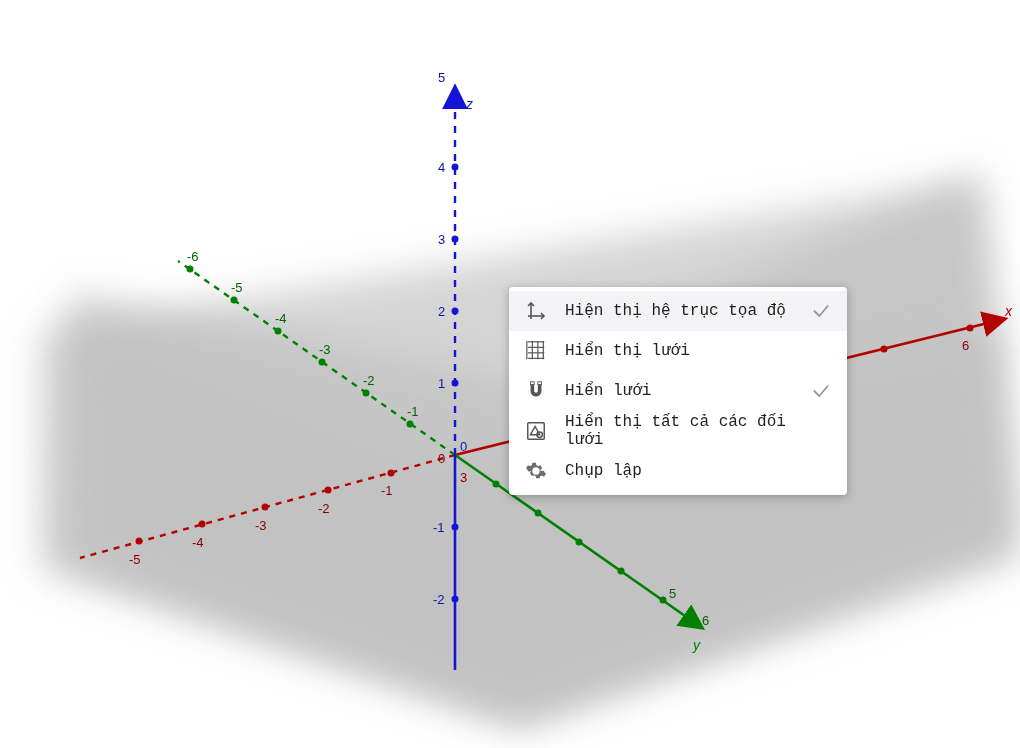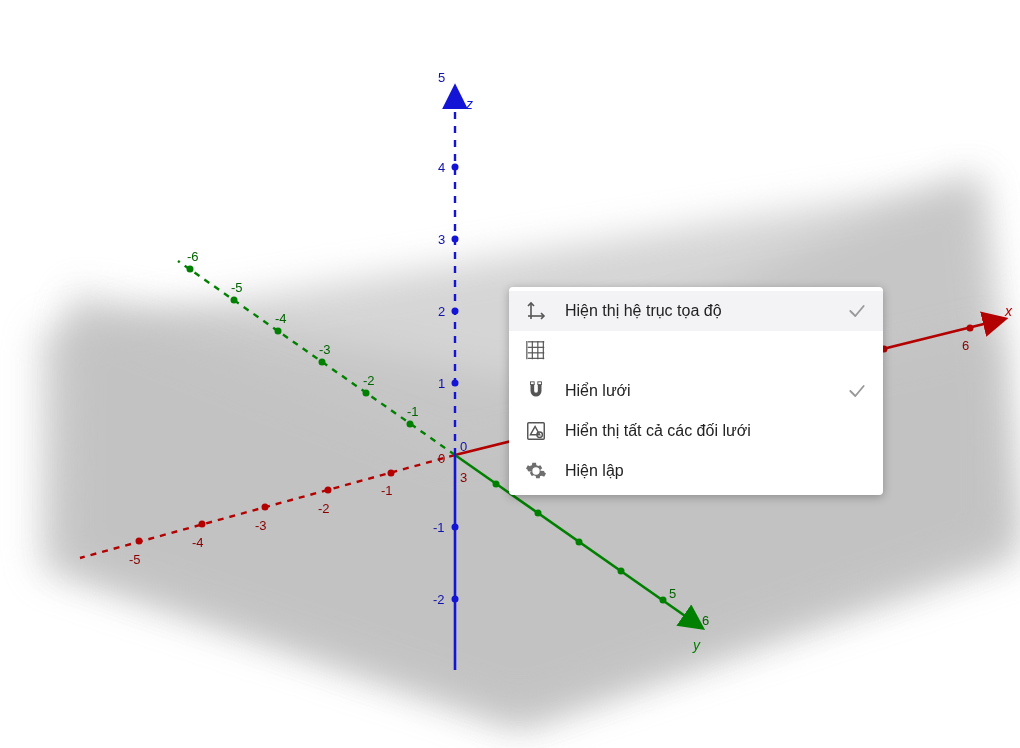--- a/index.html
+++ b/index.html
@@ -21,26 +21,27 @@
     font-size: 14px;
     font-style: italic;
   }
   .tick-label {
     font-size: 13px;
   }
   .context-menu {
     position: absolute;
     left: 509px;
     top: 287px;
-    width: 374px;
+    width: 338px;
     background: #ffffff;
     border-radius: 4px;
     box-shadow: 0 2px 10px rgba(0,0,0,0.28);
     padding: 4px 0;
     box-sizing: border-box;
+    font-family: Liberation Mono, monospace;
   }
   .menu-item {
     display: flex;
     align-items: center;
     height: 40px;
     padding: 0 14px 0 14px;
     color: #222;
     cursor: pointer;
   }
   .menu-item.hover {
@@ -222,20 +223,21 @@
         <line x1="3" y1="8" x2="21" y2="8"></line>
           <line x1="3" y1="14" x2="21" y2="14"></line>
           <line x1="3" y1="20" x2="21" y2="20"></line>
           <line x1="3" y1="2" x2="21" y2="2"></line>
         <line x1="8" y1="1" x2="8" y2="21"></line>
           <line x1="14" y1="1" x2="14" y2="21"></line>
           <line x1="20" y1="1" x2="20" y2="21"></line>
           <line x1="2" y1="1" x2="2" y2="21"></line>
       </svg>
     </span>
+    <span class="menu-label">Hiển thị lưới</span>
     <span class="menu-indicator"></span>
   </div>
 
 
   <div class="menu-item">
     <span class="menu-icon">
       <svg width="22" height="22" viewBox="0 0 24 24" fill="#555">
         <path d="M6 4h4v8a2 2 0 0 0 4 0V4h4v8a6 6 0 1 1-12 0V4z"></path>
         <rect x="6" y="2" width="4" height="3" fill="#fff" stroke="#555"></rect>
         <rect x="14" y="2" width="4" height="3" fill="#fff" stroke="#555"></rect>
@@ -261,17 +263,17 @@
     <span class="menu-indicator"></span>
   </div>
 
   <div class="menu-item">
     <span class="menu-icon">
       <svg width="22" height="22" viewBox="0 0 24 24" fill="#555">
         <path d="M12 8a4 4 0 1 0 0 8 4 4 0 0 0 0-8zm9 4a7 7 0 0 1-.1 1.2l2 1.6-2 3.4-2.4-.9a7 7 0 0 1-2 .1l-.4 2.6h-4l-.4-2.6a7 7 0 0 1-2-.9l-2.4.9-2-3.4 2-1.6A7 7 0 0 1 3 12a7 7 0 0 1 .1-1.2l-2-1.6 2-3.4 2.4.9a7 7 0 0 1 2-.9L8 3h4l.4 2.6a7 7 0 0 1 2 .9l2.4-.9 2 3.4-2 1.6c0 .4.1.8.1 1.2z" opacity=".85"></path>
         <circle cx="12" cy="12" r="2.2" fill="#fff"></circle>
       </svg>
     </span>
-    <span class="menu-label">Hiện lập</span>
+    <span class="menu-label">Chụp lập</span>
     <span class="menu-indicator"></span>
   </div>
 
 </div>
 
 </body></html>

